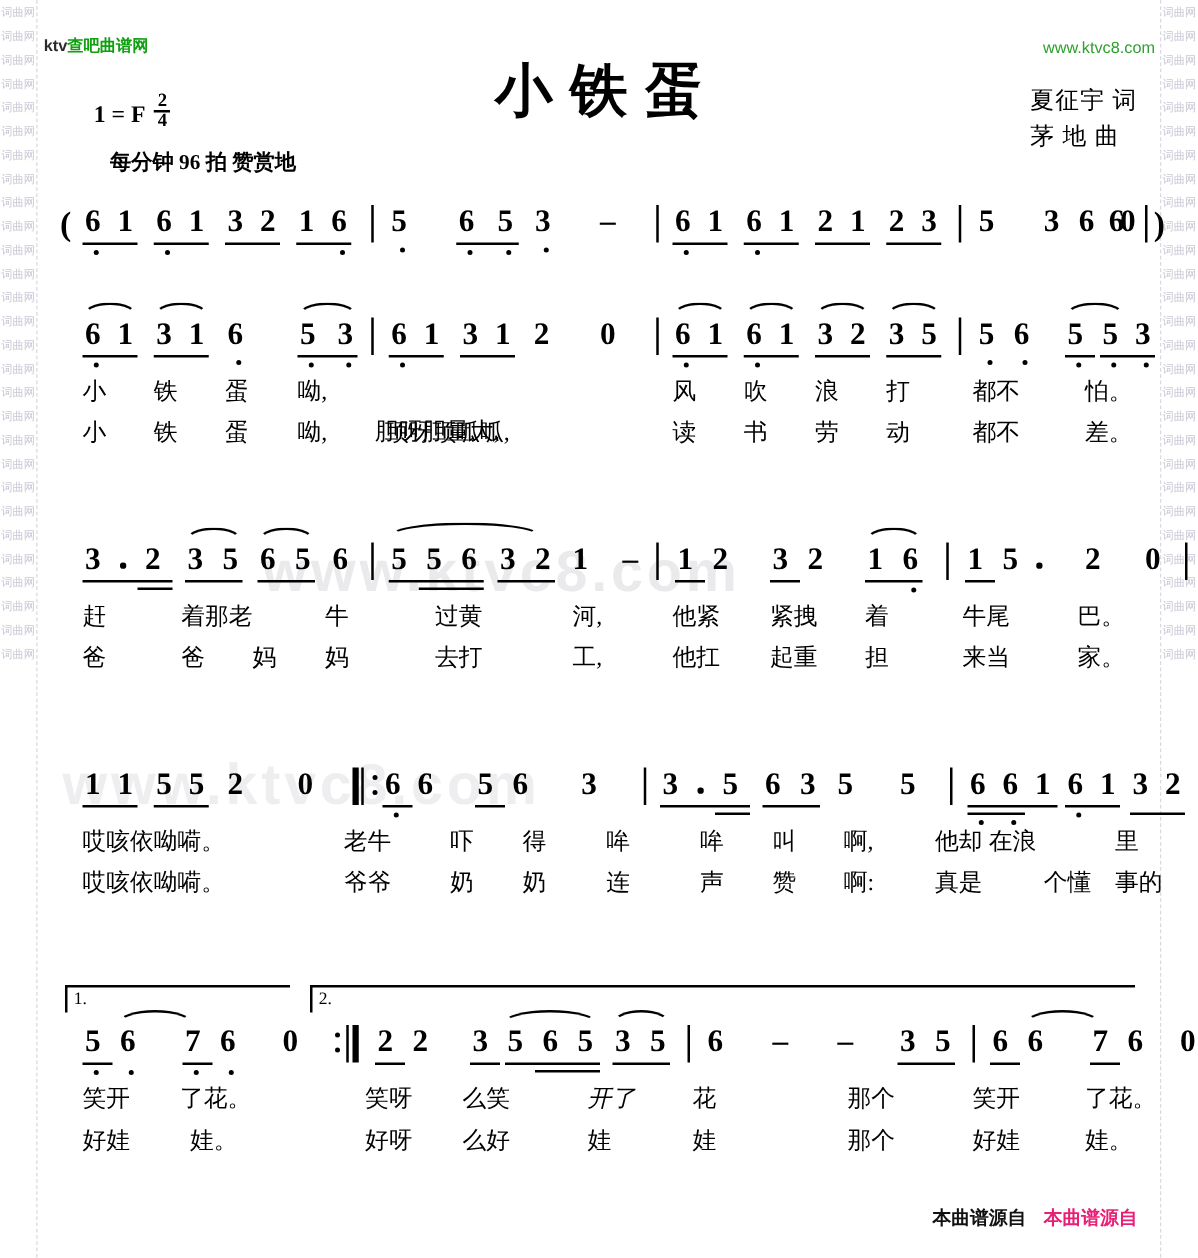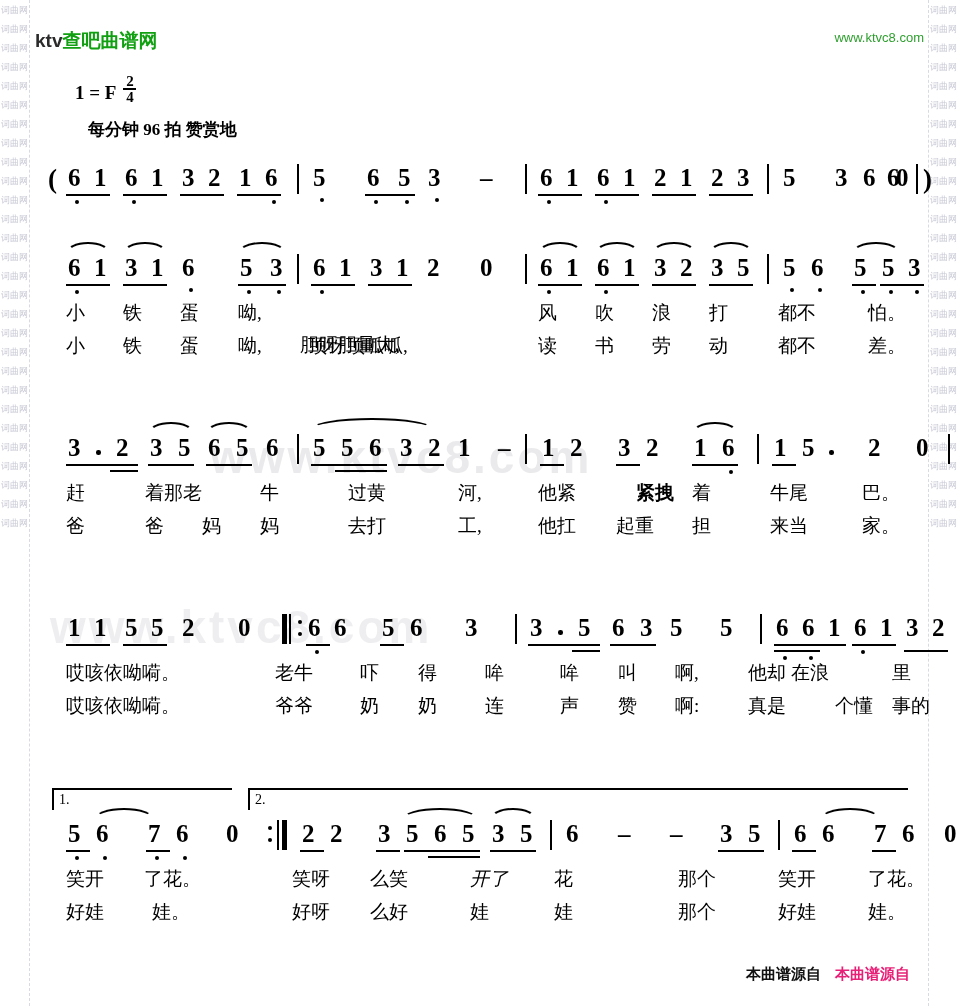--- a/index.html
+++ b/index.html
@@ -44,21 +44,21 @@
     font-size:46px; letter-spacing:3px;
     color:rgba(150,150,160,0.16);
     font-weight:bold;
     pointer-events:none; user-select:none; white-space:nowrap;
   }
 
   
   .logo {
     position:absolute; left:5px; top:28px;
     font-family:"Liberation Sans", sans-serif;
-    font-size:19px; font-weight:bold; color:#11a011;
+    font-size:13px; font-weight:bold; color:#11a011;
     white-space:nowrap;
   }
   .logo .lat { color:#2b2b2b; }
   .site-url {
     position:absolute; right:4px; top:30px;
     font-family:"Liberation Sans", sans-serif;
     font-size:13px; color:#2fa02f; white-space:nowrap;
   }
   .title {
     position:absolute; left:0; right:0; top:42px;
@@ -202,20 +202,25 @@
   <span>词曲网</span>
   <span>词曲网</span>
   <span>词曲网</span>
   <span>词曲网</span>
 </div>
 
 <div class="sheet">
 
   <div class="logo"><span class="lat">ktv</span><span>查吧曲谱网</span></div>
   <div class="site-url">www.ktvc8.com</div>
+  <div class="title">小铁蛋</div>
+  <div class="credits">
+    <div>夏征宇 词</div>
+    <div>茅 地 曲</div>
+  </div>
   <div class="keysig">
     <span>1 = F</span><span class="meter"><b>2</b><i class="bar"></i><b>4</b></span>
   </div>
   <div class="tempo">每分钟 96 拍  赞赏地</div>
 
   <div class="big-wm">www.ktvc8.com</div>
   <div class="big-wm2">www.ktvc8.com</div>
 
   <div class="system" style="top:158px;">
     <div class="notes">
@@ -473,21 +478,21 @@
       <span class="note" style="left:886px;">0</span>
       <span class="bl" style="left:918px;"></span>
     </div>
     <div class="lyrics-row">
       <span class="ly" style="left:36px;">赶</span>
       <span class="ly" style="left:115px;">着那老</span>
       <span class="ly" style="left:230px;">牛</span>
       <span class="ly" style="left:318px;">过黄</span>
       <span class="ly" style="left:428px;">河,</span>
       <span class="ly" style="left:508px;">他紧</span>
-      <span class="ly" style="left:606px;font-weight:bold;">紧拽</span>
+      <span class="ly" style="left:586px;">紧拽</span>
       <span class="ly" style="left:662px;">着</span>
       <span class="ly" style="left:740px;">牛尾</span>
       <span class="ly" style="left:832px;">巴。</span>
     </div>
     <div class="lyrics-row">
       <span class="ly" style="left:36px;">爸</span>
       <span class="ly" style="left:115px;">爸</span>
       <span class="ly" style="left:172px;">妈</span>
       <span class="ly" style="left:230px;">妈</span>
       <span class="ly" style="left:318px;">去打</span>

